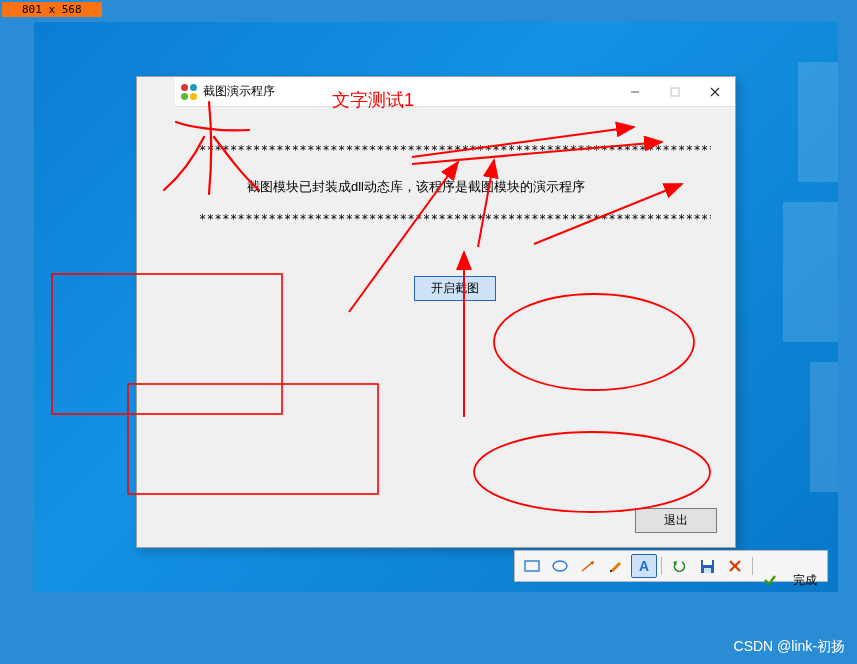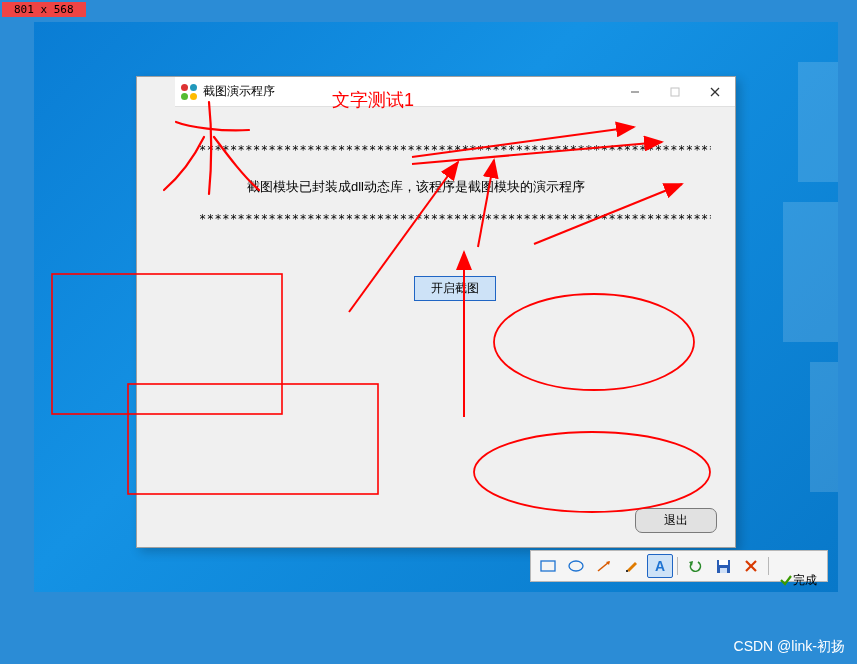--- a/index.html
+++ b/index.html
@@ -8,25 +8,25 @@
       font-size: 13px;
       width: 857px;
       height: 664px;
       position: relative;
       overflow: hidden;
       background: #2b8cd6;
     }
     .dimension-badge {
       position: absolute;
       top: 2px; left: 2px;
-      background: #ef4444;
+      background: #f97316;
       color: #000;
       font-family: monospace;
       font-size: 11px;
-      padding: 1px 12px;
+      padding: 1px 20px;
       z-index: 100;
     }
     .desktop {
       position: absolute;
       top: 22px; left: 34px;
       width: 804px; height: 570px;
       background: linear-gradient(135deg, #0a7dd4 0%, #1492e4 40%, #0878c9 100%);
       overflow: hidden;
     }
     .win-light {
@@ -91,21 +91,20 @@
     .btn-start {
       display: block;
       margin: 50px auto 16px auto;
       background: #cde2f7;
       border: 1px solid #1f65c4;
     }
     .btn-exit {
       position: absolute;
       right: 18px; bottom: 14px;
       padding: 3px 28px;
-      border-radius: 7px;
     }
     .ann-overlay {
       position: absolute;
       inset: 0;
       pointer-events: none;
     }
     .ann-text {
       position: absolute;
       color: #ff0000;
       font-size: 18px;
@@ -129,21 +128,21 @@
     .tb-btn.selected {
       border: 1px solid #1f65c4;
       background: #cde2f7;
     }
     .tb-sep {
       width: 1px; height: 18px;
       background: #b8b8b8;
       margin: 0 2px;
     }
     .tb-complete {
-      display: flex; align-items: center; gap: 0;
+      display: flex; align-items: center; gap: 16px;
       font-size: 12px;
       padding: 0 6px;
       margin-top: 28px;
     }
     .watermark {
       position: absolute;
       right: 12px; bottom: 8px;
       color: #ffffff;
       font-size: 14px;
       z-index: 200;

